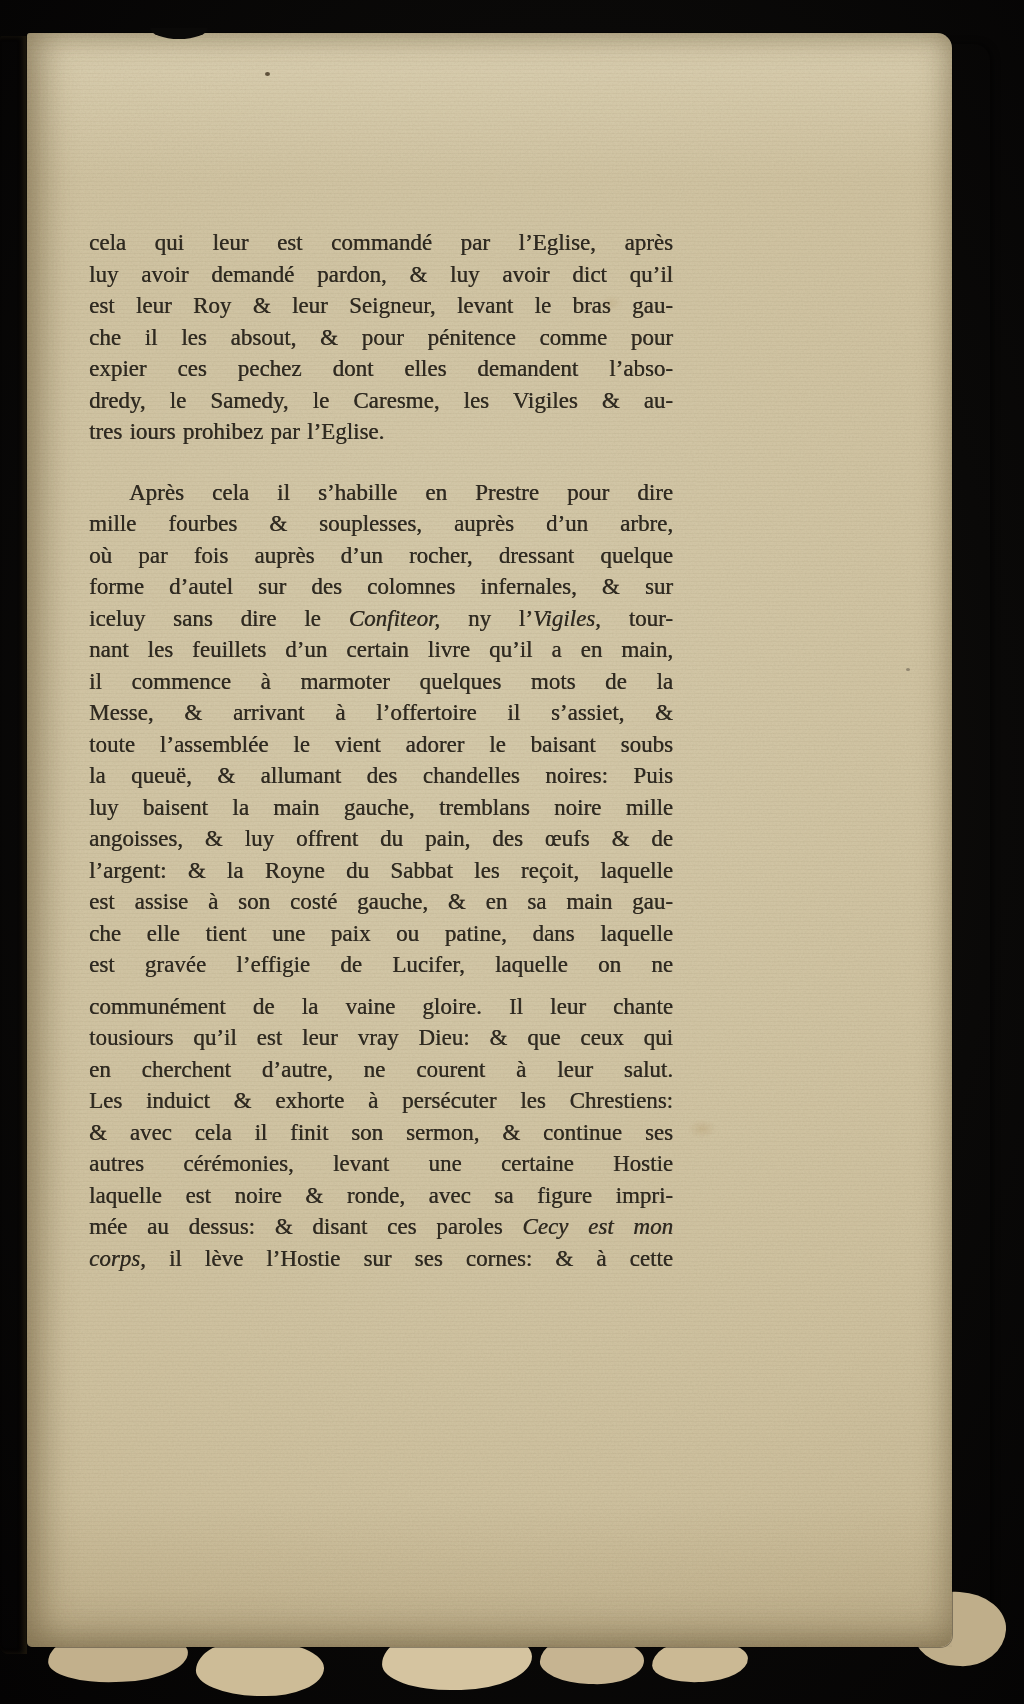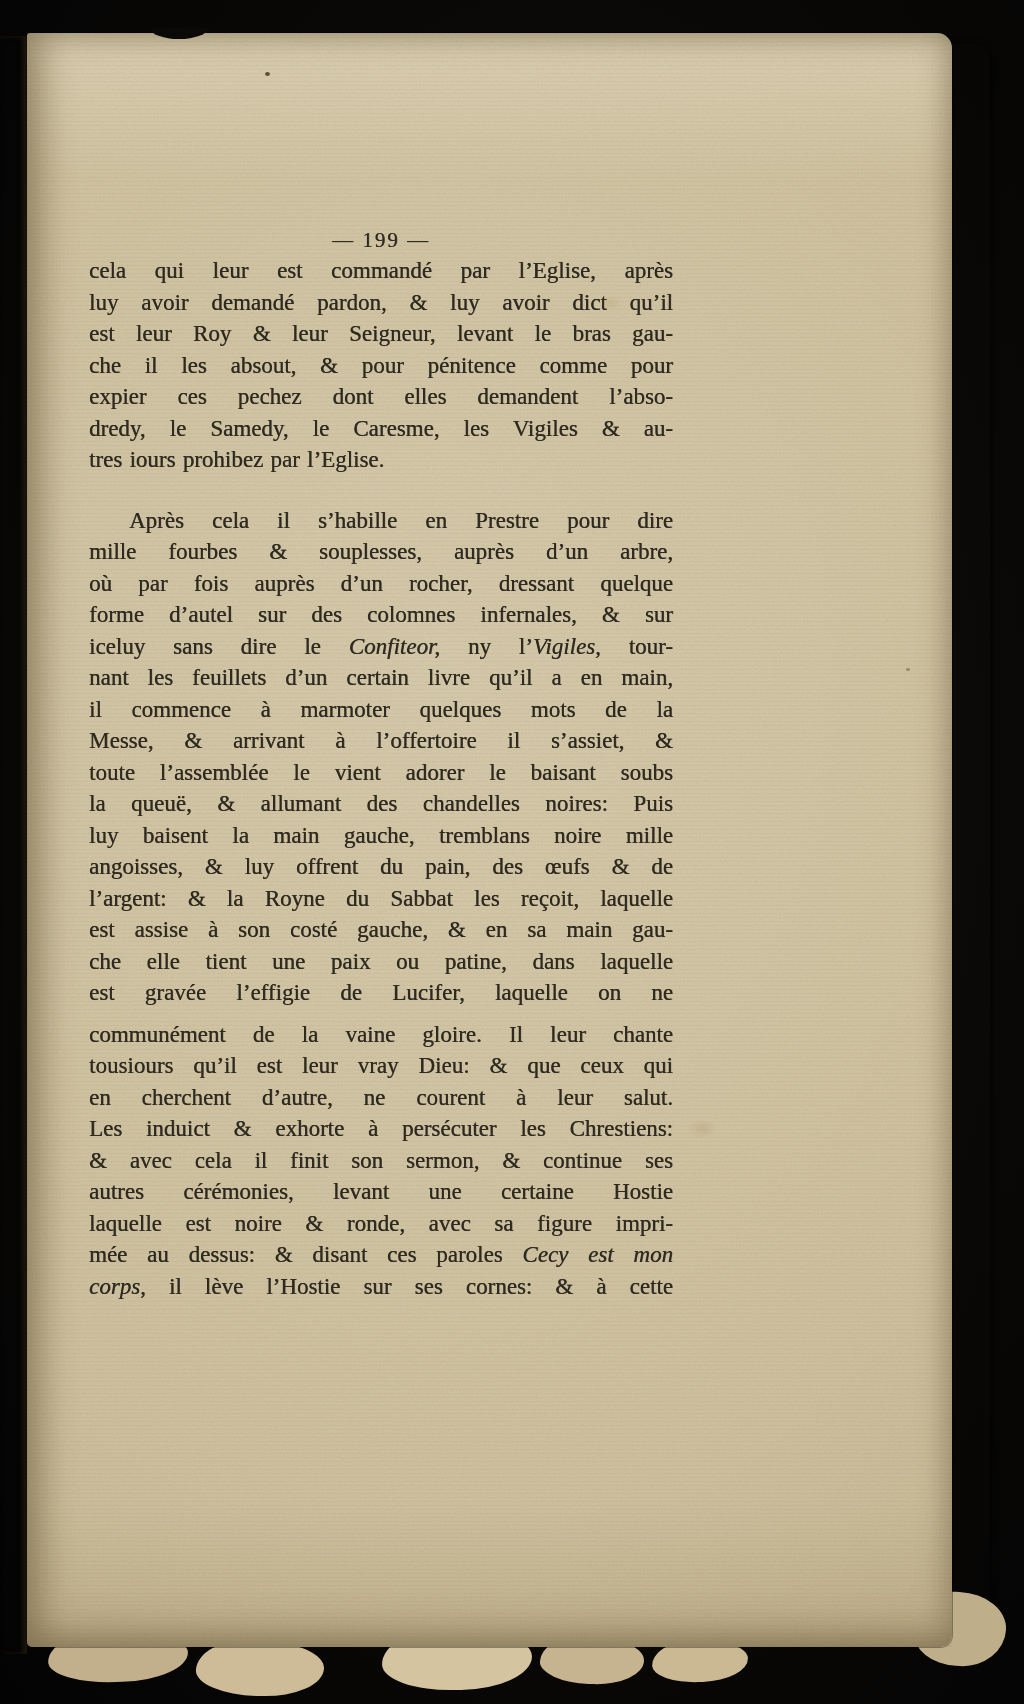--- a/index.html
+++ b/index.html
@@ -84,21 +84,20 @@
   <div class="frag f2"></div>
   <div class="frag f3"></div>
   <div class="frag f4"></div>
   <div class="frag f5"></div>
   <div class="frag f6"></div>
 
   <div class="page">
     <div class="laid"></div>
 
     <div class="text-area">
-      <div class="folio">— 199 —</div>
       <div id="paras">
           <div class="para first">
             <div class="line"><span>cela qui leur est commandé par l’Eglise, après</span></div>
             <div class="line"><span>luy avoir demandé pardon, &amp; luy avoir dict qu’il</span></div>
             <div class="line"><span>est leur Roy &amp; leur Seigneur, levant le bras gau-</span></div>
             <div class="line"><span>che il les absout, &amp; pour pénitence comme pour</span></div>
             <div class="line"><span>expier ces pechez dont elles demandent l’abso-</span></div>
             <div class="line"><span>dredy, le Samedy, le Caresme, les Vigiles &amp; au-</span></div>
             <div class="line last"><span>tres iours prohibez par l’Eglise.</span></div>
           </div>

